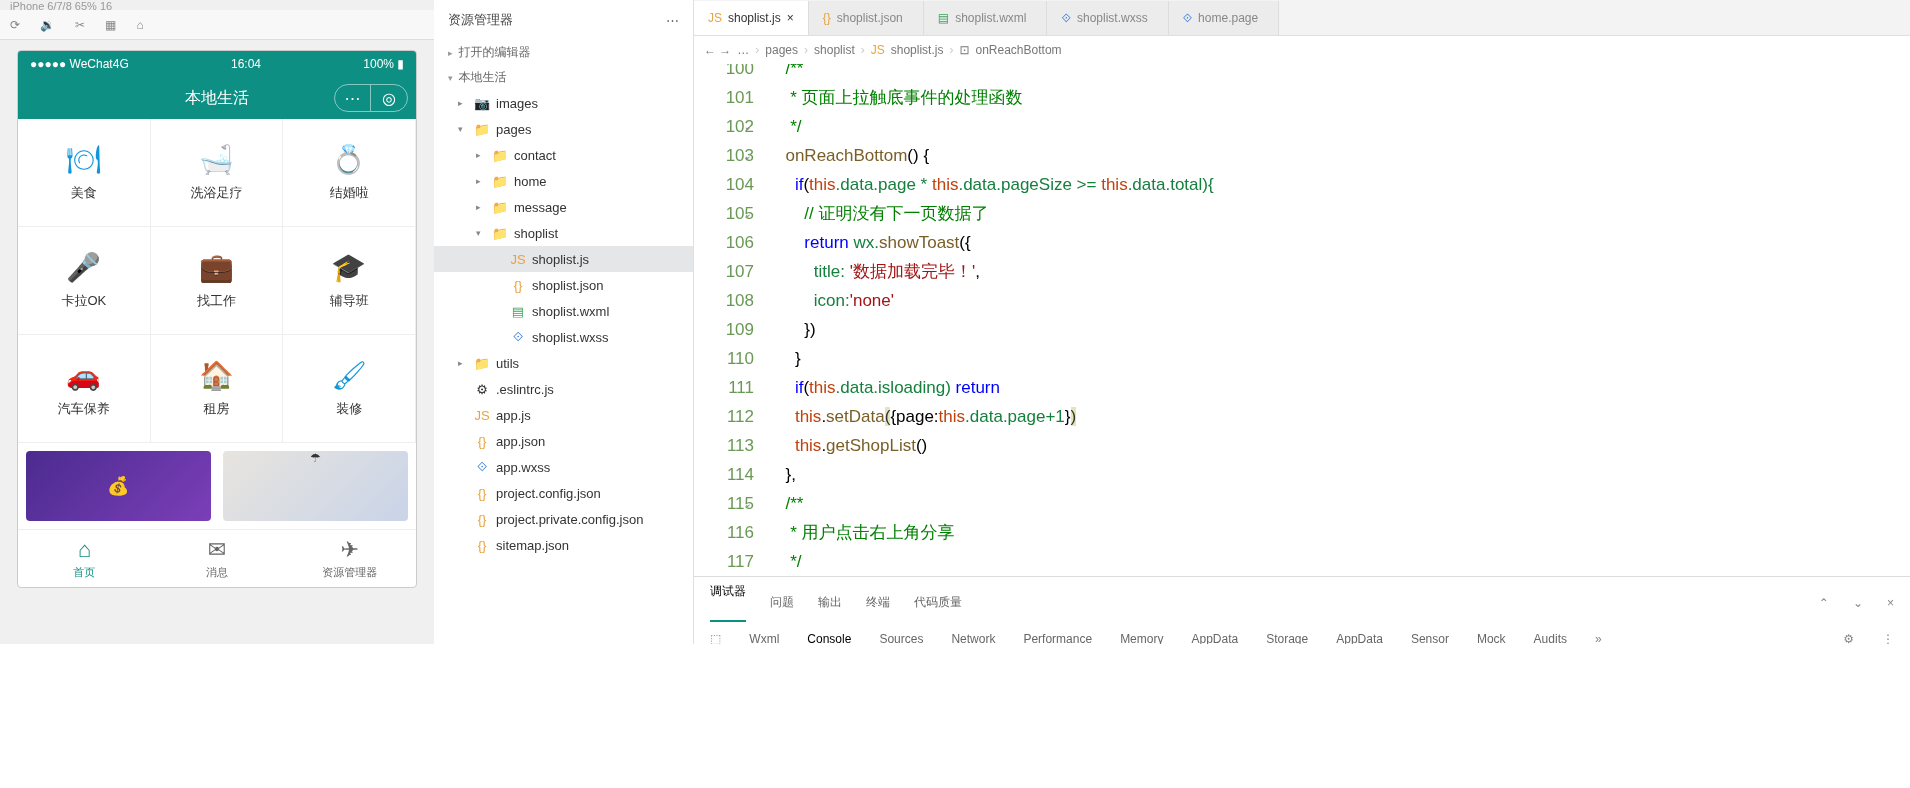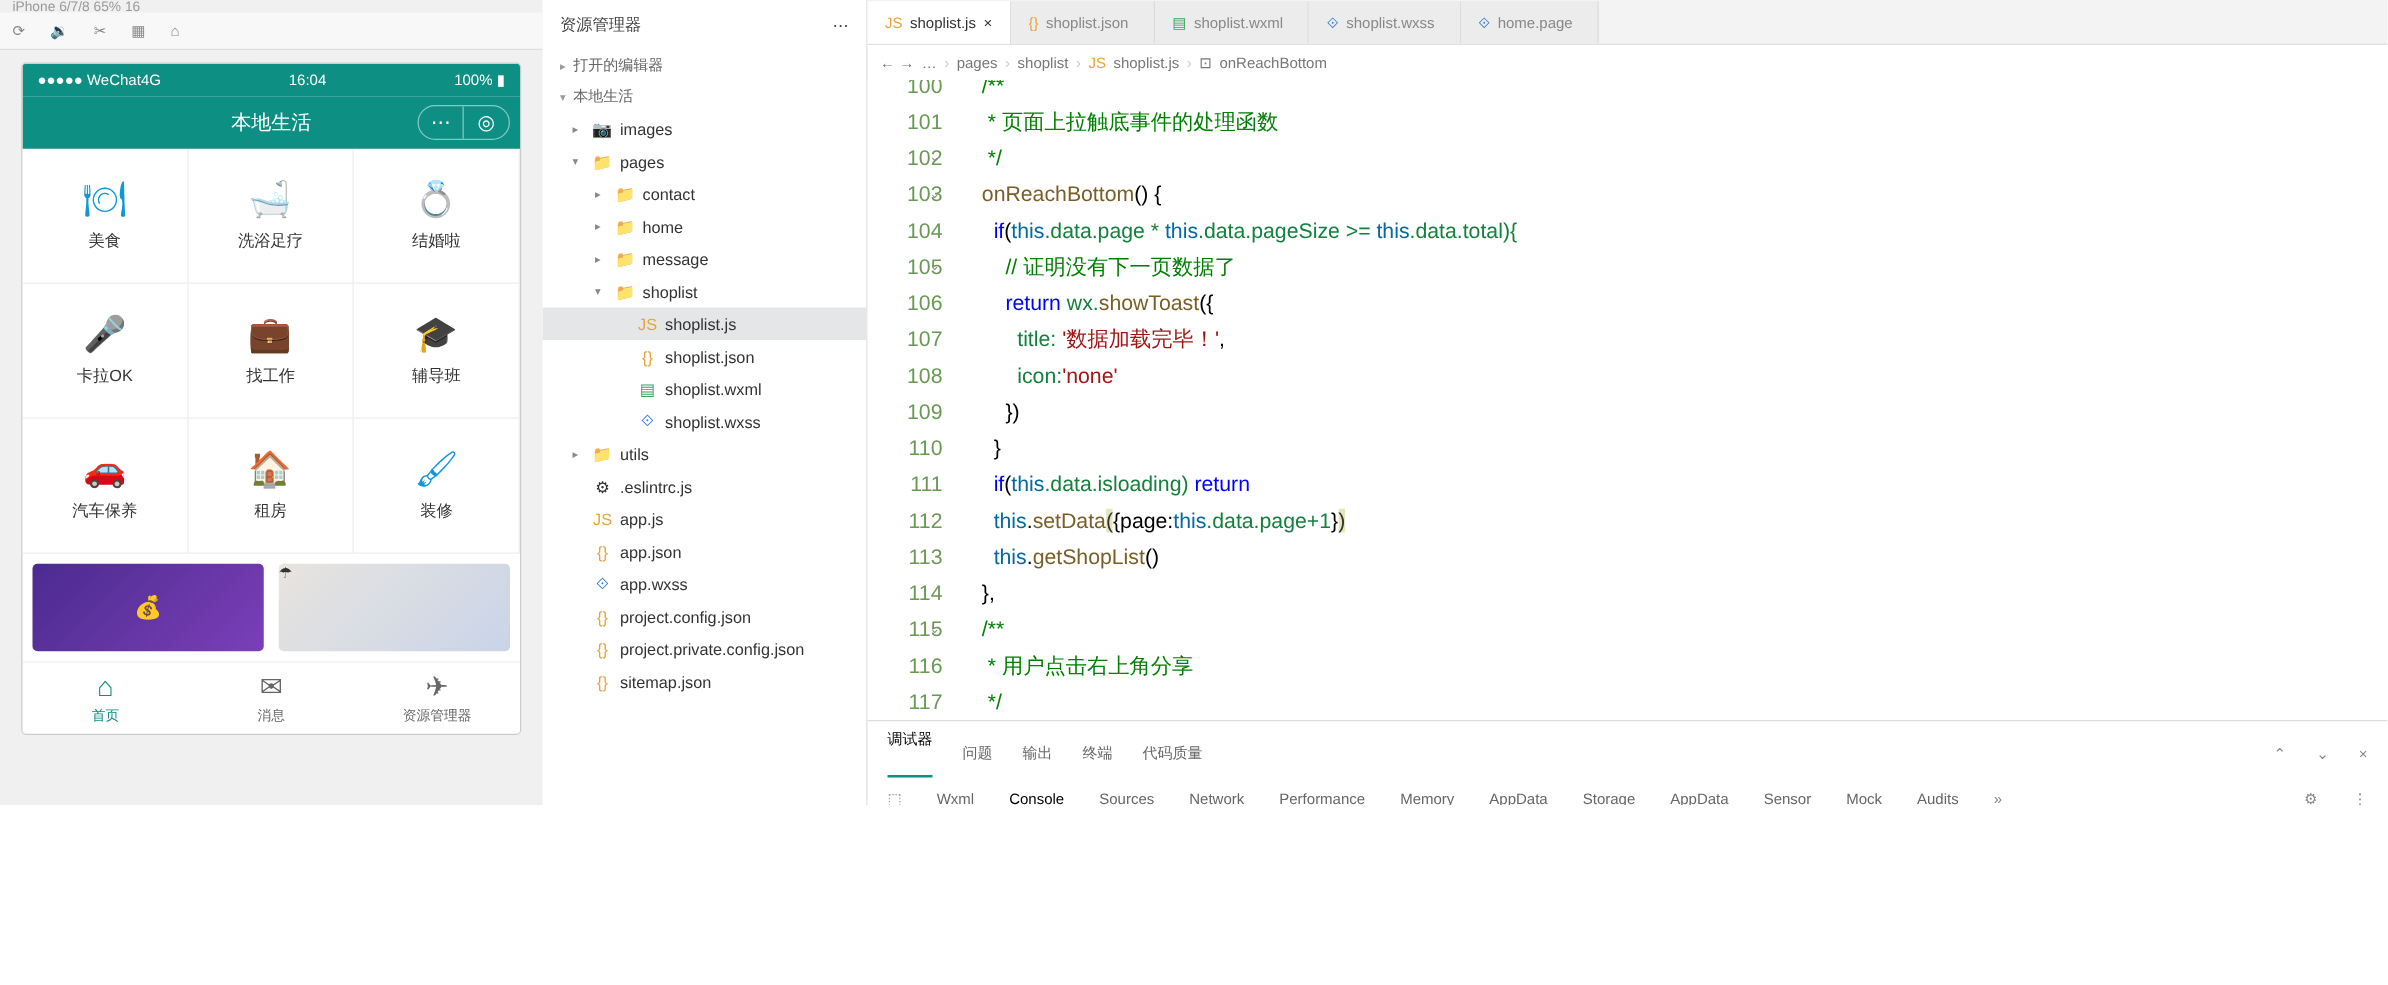--- a/index.html
+++ b/index.html
@@ -1,21 +1,21 @@
 <!DOCTYPE html>
 <html><head>
 <meta charset="utf-8">
 <style>
 * { margin:0; padding:0; box-sizing:border-box; font-family:-apple-system,"Segoe UI","Microsoft YaHei",sans-serif; }
 body { background:#fff; font-size:12px; color:#333; overflow:hidden; }
 .app { display:flex; height:644px; width:1910px; }
 .sim-col { width:434px; background:#f0f0f0; }
 .sim-top { height:10px; padding-left:10px; color:#999; font-size:11px; }
 .sim-toolbar { height:30px; background:#f8f8f8; border-bottom:1px solid #ddd; display:flex; align-items:center; gap:20px; padding:0 10px; color:#888; }
-.phone { margin:10px auto; width:400px; background:#fff; border:1px solid #ccc; border-radius:4px; overflow:hidden; }
+.phone { margin:10px auto; width:400px; background:#fff; border:1px solid #ccc; border-radius:4px; overflow:hidden;text-align:center; }
 .status-bar { background:#0E8F84; color:#fff; height:26px; display:flex; align-items:center; justify-content:space-between; padding:0 12px; font-size:12px; }
 .nav-bar { background:#0E8F84; color:#fff; height:42px; display:flex; align-items:center; justify-content:center; position:relative; font-size:16px; }
 .nav-icons { position:absolute; right:8px; display:flex; gap:4px; align-items:center; }
 .capsule { display:flex; border:1px solid rgba(255,255,255,.5); border-radius:16px; height:28px; overflow:hidden; }
 .capsule span { width:36px; display:flex; align-items:center; justify-content:center; color:#fff; }
 .capsule span:first-child { border-right:1px solid rgba(255,255,255,.5); }
 .banner { height:185px; background:linear-gradient(135deg,#e8e4df 0%,#d4c9b8 60%,#a8bfc9 100%); display:flex; align-items:center; padding-left:30px; position:relative; }
 .banner-title { font-size:22px; font-weight:bold; color:#333; }
 .banner-sub { font-size:14px; color:#555; margin-left:2px; }
 .banner-desc { font-size:11px; color:#d98; margin-top:6px; }
@@ -49,21 +49,21 @@
 .tab { height:34px; padding:0 14px; display:flex; align-items:center; gap:6px; font-size:12px; color:#888; background:#ececec; border-right:1px solid #ddd; white-space:nowrap; }
 .tab.active { background:#fff; color:#333; }
 .tab .fic { font-size:12px; }
 .crumbs { height:28px; display:flex; align-items:center; gap:6px; padding:0 10px; font-size:12px; color:#777; }
 .crumbs .sep { color:#ccc; }
 .code-area { flex:1; display:flex; font-family:Consolas,Monaco,monospace; font-size:17px; overflow:hidden; line-height:29px;align-items:flex-end; }
 .gutter { width:78px; text-align:right; padding-right:18px; color:#6a9955; background:#fff; position:relative; }
 .gutter .ln { position:relative; }
 .fold { position:absolute; right:2px; font-size:10px; color:#888; }
 .code { flex:1; white-space:pre; padding-left:4px; }
-.kw { color:#0000ff; } .fn { color:#795e26; } .str { color:#a31515; } .cm { color:#008000; } .pn { color:#000; } .this { color:#0369a1; } .prop { color:#15803d; } .hl { background:#e4e6b8; }
+.kw { color:#0000ff; } .fn { color:#795e26; } .str { color:#a31515; } .cm { color:#008000; } .pn { color:#000; } .this { color:#c2410c; } .prop { color:#15803d; } .hl { background:#e4e6b8; }
 
 .devtools { height:68px; border-top:1px solid #ddd; display:flex; flex-direction:column; font-size:12px; }
 .dt-tabs1 { display:flex; gap:24px; padding:6px 16px; color:#666; align-items:center; }
 .dt-tabs1 .sel { color:#000; border-bottom:2px solid #0E8F84; padding-bottom:20px; }
 .dt-tabs1 .sp { flex:1; }
 .dt-tabs2 { display:flex; gap:28px; padding:4px 16px; color:#666; align-items:center; }
 .dt-tabs2 .sel { color:#000; }
 .dt-tabs2 .sp { flex:1; }
 .ico-btn { cursor:pointer; color:#888; }
 .fic-js { color:#e8a33d; } .fic-json { color:#e8a33d; } .fic-wxml { color:#3ba55d; } .fic-wxss { color:#3b7dd8; } .fic-folder { color:#b8860b; } .fic-img { color:#2b7489; }

